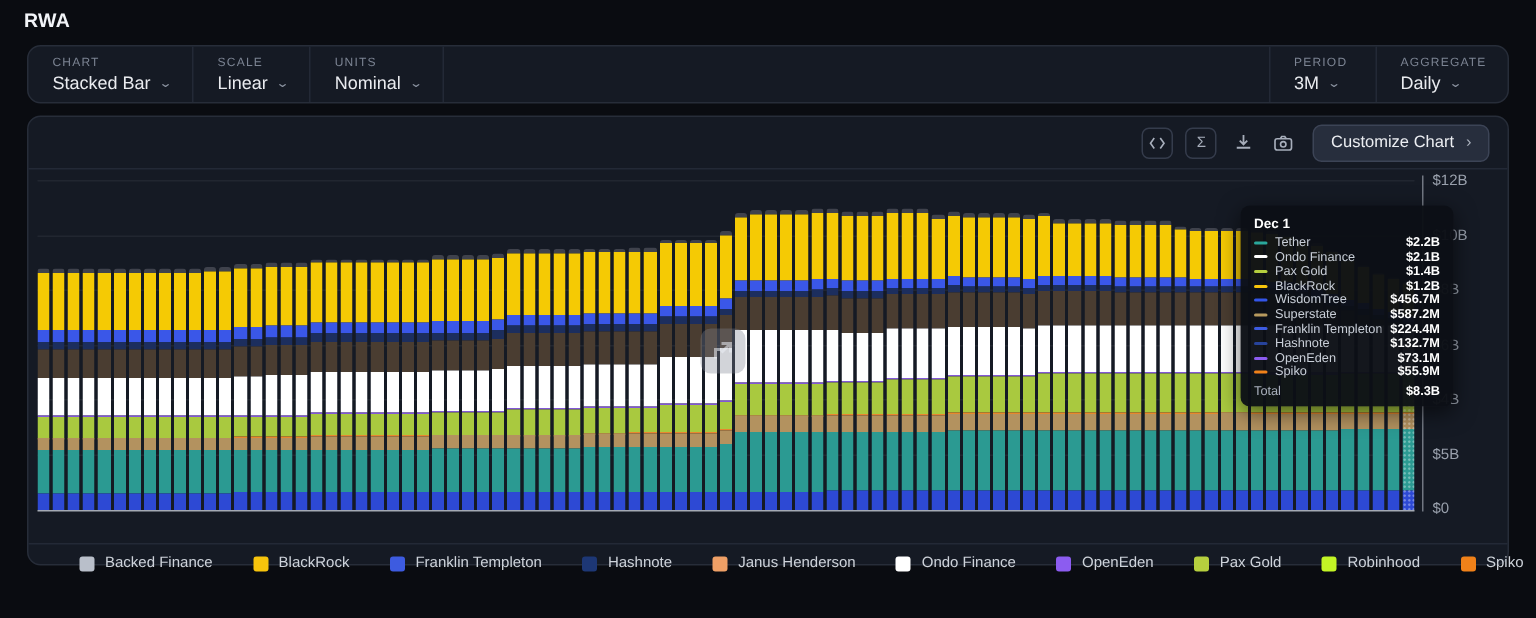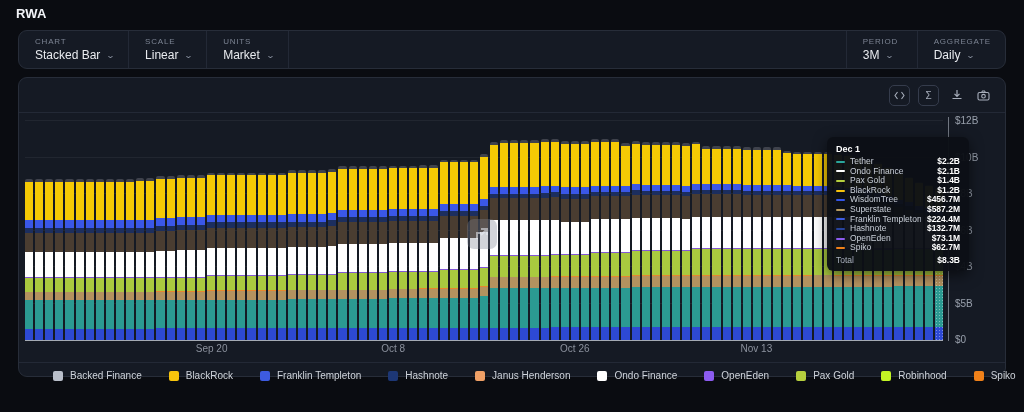--- a/index.html
+++ b/index.html
@@ -64,21 +64,21 @@
     <div class="fgroup">
       <span class="flabel">SCALE</span>
       <span class="fvalue">
           <span>Linear</span>
           <span class="chev">⌄</span>
         </span>
     </div>
     <div class="fgroup">
       <span class="flabel">UNITS</span>
       <span class="fvalue">
-          <span>Market</span>
+          <span>Nominal</span>
           <span class="chev">⌄</span>
         </span>
     </div>
     <div class="fspacer"></div>
     <div class="fgroup right">
       <span class="flabel">PERIOD</span>
       <span class="fvalue">
           <span>3M</span>
           <span class="chev">⌄</span>
         </span>
@@ -107,20 +107,24 @@
           <path d="M6 1 V7 M3.5 4.8 L6 7.3 L8.5 4.8 M1.5 9.5 H10.5" fill="none" stroke="currentColor" stroke-width="1.2"></path>
         </svg>
     </span>
     <span class="iconbtn">
       <svg width="13" height="11" viewBox="0 0 13 11">
           <rect x="1" y="2.5" width="11" height="7.5" rx="1.5" fill="none" stroke="currentColor" stroke-width="1.1"></rect>
           <path d="M4.5 2.5 L5.5 1 H7.5 L8.5 2.5" fill="none" stroke="currentColor" stroke-width="1.1"></path>
           <circle cx="6.5" cy="6.2" r="1.8" fill="none" stroke="currentColor" stroke-width="1.1"></circle>
         </svg>
     </span>
+    <span class="customize">
+      <span>Customize Chart</span>
+      <span class="c-chev">›</span>
+    </span>
   </div>
 
   <div class="chart-body">
     <div class="plot-wrap" id="plot-wrap">
         <div class="gridline" style="bottom: 219px;"></div>
         <div class="gridline" style="bottom: 182.5px;"></div>
         <div class="gridline" style="bottom: 146px;"></div>
         <div class="gridline" style="bottom: 109.5px;"></div>
         <div class="gridline" style="bottom: 73px;"></div>
         <div class="gridline" style="bottom: 36.5px;"></div>
@@ -1401,26 +1405,20 @@
           </div>
         </div>
       <div class="crosshair"></div>
     <span class="ylab" style="bottom: -5px;">$0</span>
         <span class="ylab" style="bottom: 31.5px;">$5B</span>
         <span class="ylab" style="bottom: 68px;">$4B</span>
         <span class="ylab" style="bottom: 104.5px;">$6B</span>
         <span class="ylab" style="bottom: 141px;">$8B</span>
         <span class="ylab" style="bottom: 177.5px;">$10B</span>
         <span class="ylab" style="bottom: 214px;">$12B</span>
-      </div>
-    <div class="x-row" id="x-row">
-        <span class="xlab" style="left: 20.3297%;">Sep 20</span>
-        <span class="xlab" style="left: 40.1099%;">Oct 8</span>
-        <span class="xlab" style="left: 59.8901%;">Oct 26</span>
-        <span class="xlab" style="left: 79.6703%;">Nov 13</span>
       </div>
     <div class="watermark">
       <svg width="14" height="14" viewBox="0 0 14 14">
           <path d="M2 12 V6 H6 M6 2 H12 V8 M12 2 L6 8" fill="none" stroke="rgba(235,238,245,0.55)" stroke-width="2"></path>
         </svg>
     </div>
     <div class="tooltip">
       <div class="tt-title">Dec 1</div>
       <div id="tt-rows">
           <div class="tt-row">
@@ -1464,21 +1462,21 @@
             <span class="tt-val">$132.7M</span>
           </div>
           <div class="tt-row">
             <span class="tt-dash" style="background: rgb(140, 92, 240);"></span>
             <span class="tt-name">OpenEden</span>
             <span class="tt-val">$73.1M</span>
           </div>
           <div class="tt-row">
             <span class="tt-dash" style="background: rgb(240, 129, 25);"></span>
             <span class="tt-name">Spiko</span>
-            <span class="tt-val">$62.7M</span>
+            <span class="tt-val">$55.9M</span>
           </div>
         </div>
       <div class="tt-total">
         <span class="tt-name">Total</span>
         <span class="tt-val">$8.3B</span>
       </div>
     </div>
   </div>
 
   <div class="legend" id="legend">

